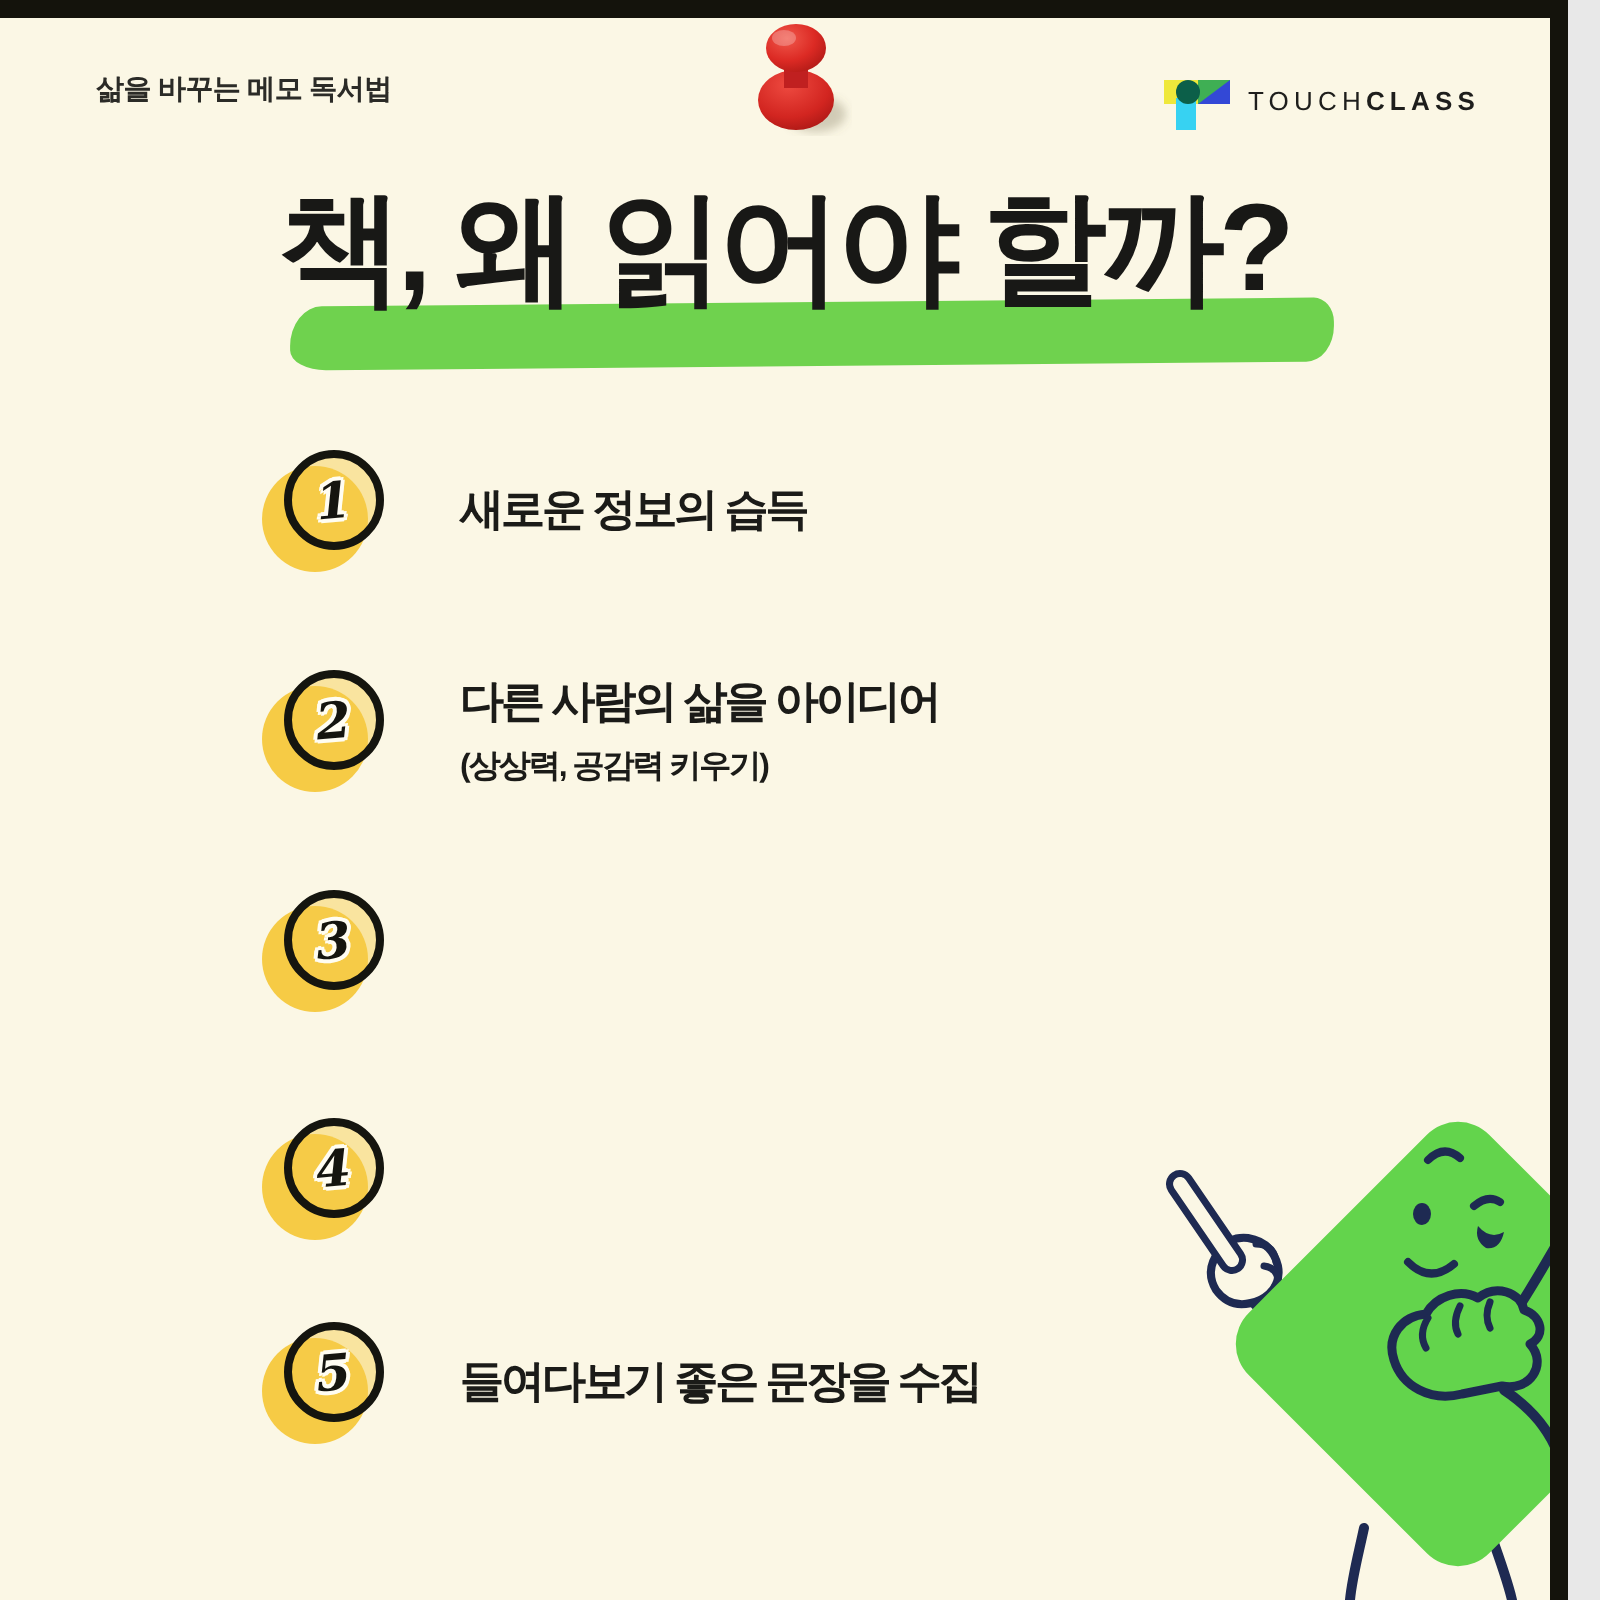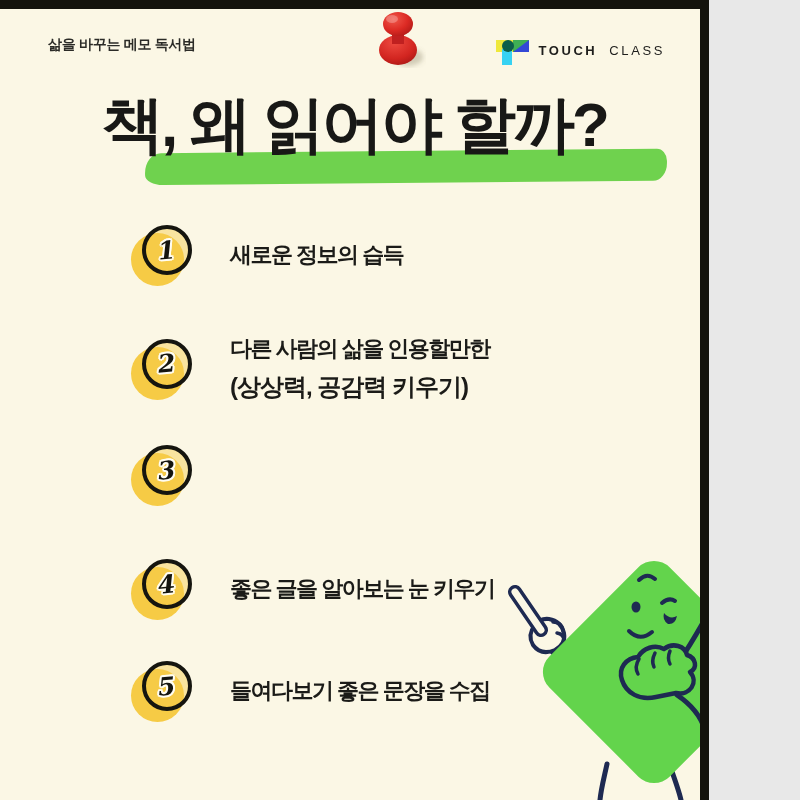--- a/index.html
+++ b/index.html
@@ -1,30 +1,30 @@
 <!DOCTYPE html>
 <html><head>
 <meta charset="utf-8">
 <style>
   * { margin:0; padding:0; box-sizing:border-box; }
   body { background:#e8e8e8; font-family:"Liberation Sans", sans-serif; }
-  .canvas { position:relative; width:709px; height:800px; background:#FBF7E5;
+  .canvas { position:relative; width:784px; height:800px; background:#FBF7E5;
             overflow:hidden; font-family:"Liberation Sans", sans-serif; }
 
   
   .frame-top   { position:absolute; top:0; left:0; width:100%; height:9px; background:#14130C; z-index:60; }
   .frame-right { position:absolute; top:0; right:0; width:9px; height:100%; background:#14130C; z-index:60; }
 
   
   .tagline { position:absolute; left:48px; top:36px; font-size:14px; font-weight:600;
              color:#2B2B27; letter-spacing:-0.3px; }
   .logo { position:absolute; top:36px; right:44px; display:flex; align-items:flex-start; gap:7px; }
   .logo-text { font-size:13px; letter-spacing:2.6px; color:#1E1E1C; line-height:30px; }
-  .logo-text .lt1 { font-weight:700; }
-  .logo-text .lt2 { font-weight:400;margin-left:12px; }
+  .logo-text .lt1 { font-weight:400; }
+  .logo-text .lt2 { font-weight:700; }
   .pushpin { position:absolute; left:374px; top:10px; }
 
   
   .title-highlight { position:absolute; left:145px; top:151px; width:522px; height:32px;
                      background:#6FD24E; border-radius:16px 10px 14px 18px / 20px 12px 18px 10px;
                      transform:rotate(-0.5deg); z-index:1; }
   .title { position:absolute; top:88px; left:0; width:100%; text-align:center; z-index:2;
            font-size:62px; font-weight:900; letter-spacing:-3px; color:#181816; line-height:1.2; }
 
   
@@ -39,21 +39,21 @@
             border:4px solid #15150F; border-radius:50%;
             background:rgba(247,205,73,0.45);
             display:flex; align-items:center; justify-content:center; }
   .b-num { font-family:"DejaVu Serif", serif; font-style:italic; font-weight:800;
            font-size:25px; color:#15150F; transform:rotate(-5deg);
            text-shadow:2px 0 #FFFDF2,-2px 0 #FFFDF2,0 2px #FFFDF2,0 -2px #FFFDF2,
                        1.5px 1.5px #FFFDF2,-1.5px -1.5px #FFFDF2,
                        1.5px -1.5px #FFFDF2,-1.5px 1.5px #FFFDF2; }
 
   .item-main { font-size:22px; font-weight:800; letter-spacing:-1.5px; color:#1B1B18; }
-  .item-sub  { font-size:24px; font-weight:700; letter-spacing:-1px; color:#1B1B18; margin-top:7px; }
+  .item-sub  { font-size:16px; font-weight:700; letter-spacing:-1px; color:#1B1B18; margin-top:7px; }
 
   .mascot { position:absolute; right:0; bottom:0; width:250px; height:270px; z-index:10; }
 </style>
 </head>
 <body>
 
 <div class="canvas">
 
   <div class="tagline">삶을 바꾸는 메모 독서법</div>
 
@@ -111,43 +111,40 @@
   </div>
 
   <div class="row row-2">
     <div class="badge">
       <div class="b-back"></div>
       <div class="b-ring">
         <span class="b-num">2</span>
       </div>
     </div>
     <div class="texts">
-      <div class="item-main">다른 사람의 삶을 인용할만한</div>
+      <div class="item-main">다른 사람의 삶을 아이디어</div>
       <div class="item-sub">(상상력, 공감력 키우기)</div>
     </div>
   </div>
 
   <div class="row row-3">
     <div class="badge">
       <div class="b-back"></div>
       <div class="b-ring">
         <span class="b-num">3</span>
       </div>
     </div>
   </div>
 
   <div class="row row-4">
     <div class="badge">
       <div class="b-back"></div>
       <div class="b-ring">
         <span class="b-num">4</span>
       </div>
-    </div>
-    <div class="texts">
-      <div class="item-main">좋은 글을 알아보는 눈 키우기</div>
     </div>
   </div>
 
   <div class="row row-5">
     <div class="badge">
       <div class="b-back"></div>
       <div class="b-ring">
         <span class="b-num">5</span>
       </div>
     </div>

